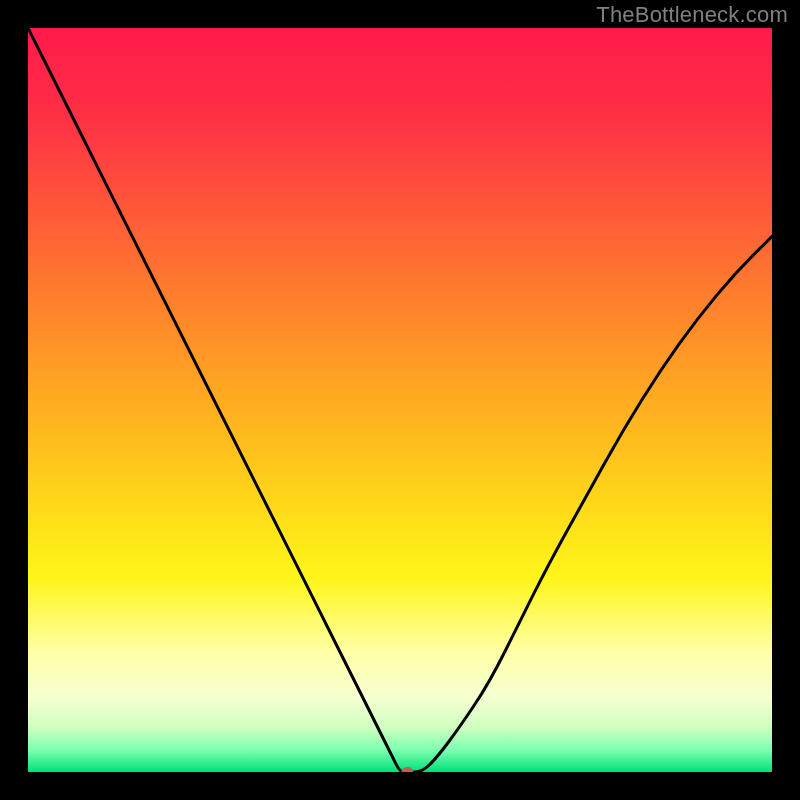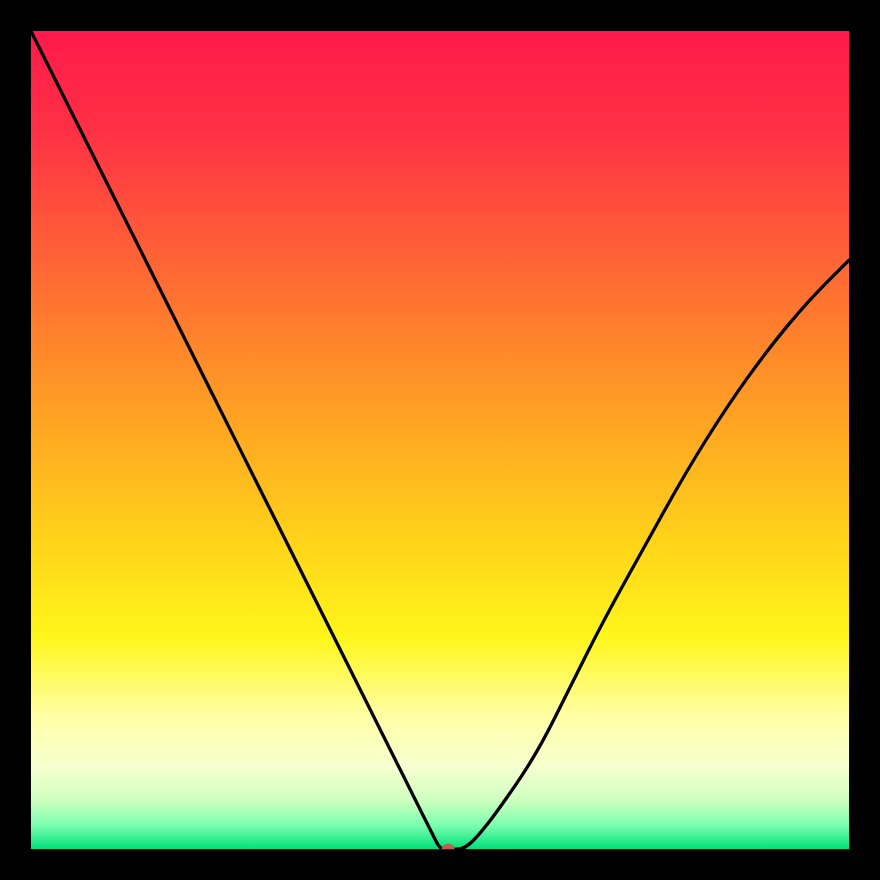--- a/index.html
+++ b/index.html
@@ -33,20 +33,21 @@
     top: 28px;
     width: 744px;
     height: 744px;
   }
   svg { display: block; }
 </style>
 </head>
 <body>
 
 <div class="outer">
+  <div class="watermark">TheBottleneck.com</div>
 
   <div class="plot">
     <svg id="chart-svg" width="744" height="744" viewBox="0 0 744 744">
       <defs>
         <linearGradient id="bg-grad" x1="0" y1="0" x2="0" y2="1">
             <stop offset="0%" stop-color="#ff1a4b"></stop>
             <stop offset="12%" stop-color="#ff3045"></stop>
             <stop offset="30%" stop-color="#ff6a33"></stop>
             <stop offset="48%" stop-color="#ffa522"></stop>
             <stop offset="62%" stop-color="#ffd21a"></stop>

